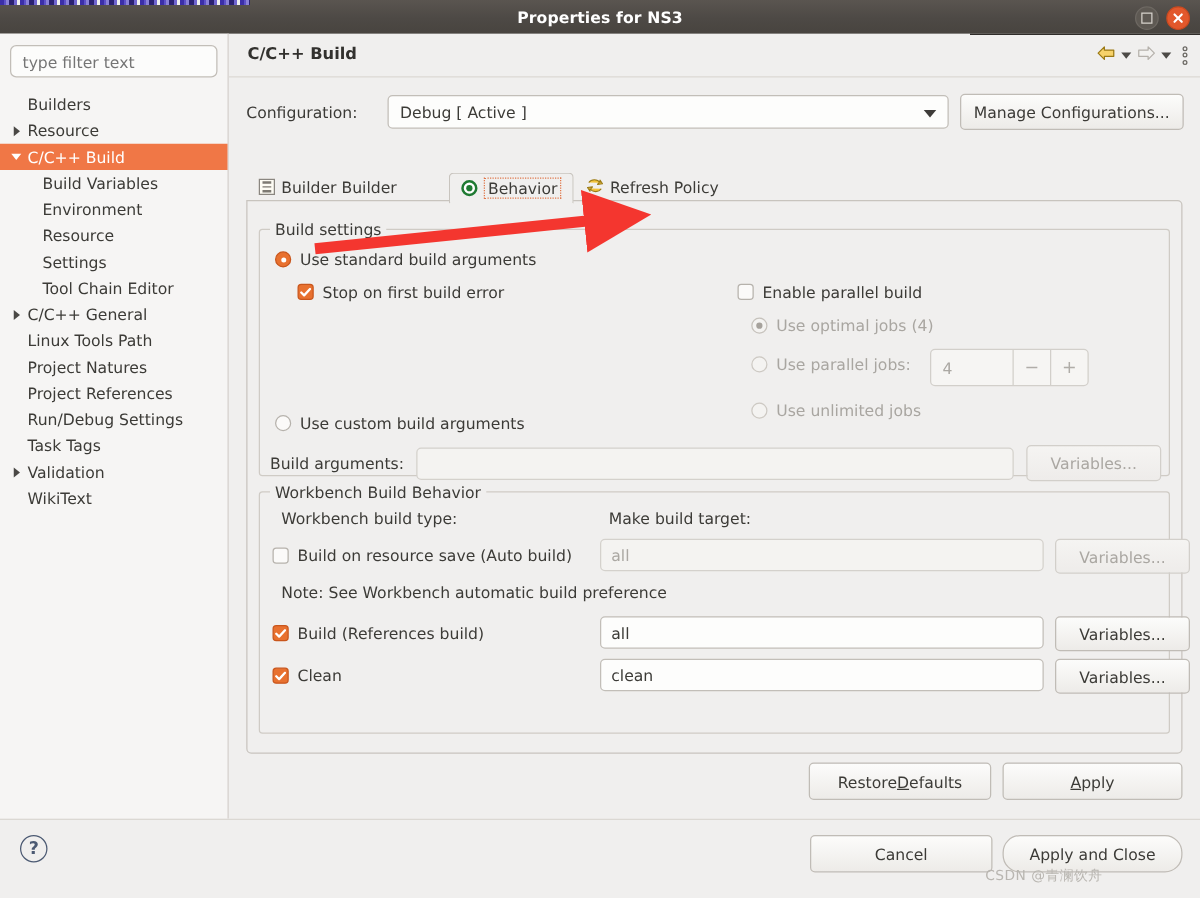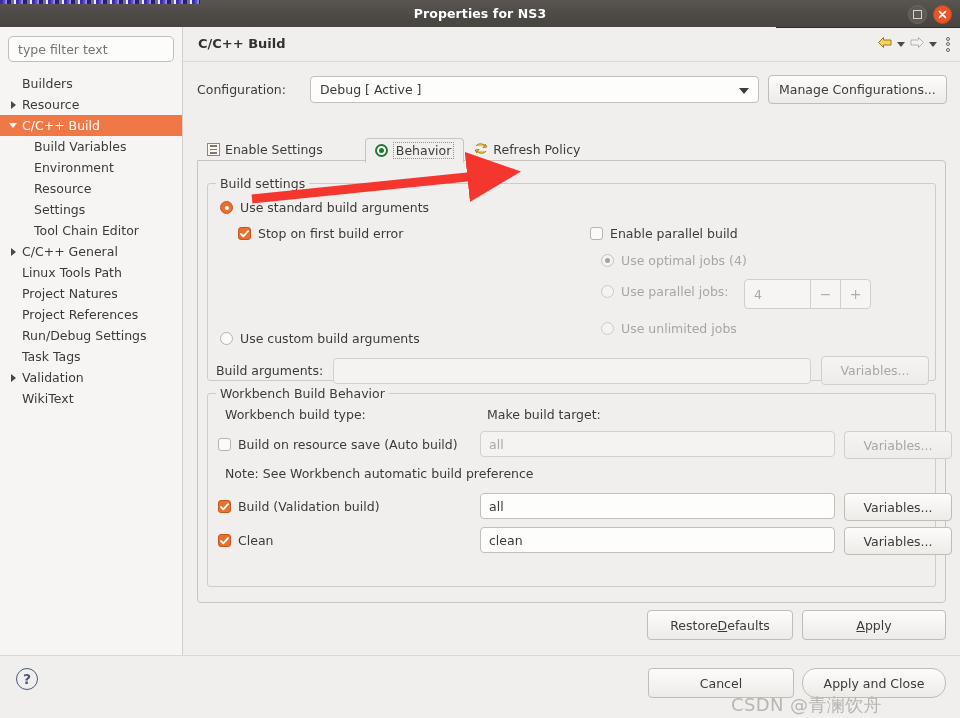--- a/index.html
+++ b/index.html
@@ -185,21 +185,21 @@
   .help-ico { position: absolute; left: 16px; top: 668px; width: 22px; height: 22px;
               border-radius: 50%; border: 1.6px solid #4c5a73; color: #4c5a73;
               display: flex; align-items: center; justify-content: center;
               font-size: 14px; font-weight: bold; box-sizing: border-box; }
   .footer-btns { position: absolute; right: 14px; top: 668px; display: flex; gap: 8px; }
   #cancel-btn { width: 124px; height: 28px; }
   #apply-close-btn { width: 122px; height: 28px; border-radius: 14px; }
 
   .watermark {
     position: absolute; right: 78px; top: 693px;
-    font-size: 18px; color: #b9b6b1; letter-spacing: .4px; white-space: nowrap;
+    font-size: 11px; color: #b9b6b1; letter-spacing: .4px; white-space: nowrap;
   }
 
   
   .annot { position: absolute; left: 0; top: 0; width: 960px; height: 718px; pointer-events: none; z-index: 30; }
 </style>
 </head>
 <body>
 
 <div class="win">
 
@@ -331,21 +331,21 @@
         <div class="btn" id="manage-configs">Manage Configurations...</div>
       </div>
 
       <div class="tabs" id="tabs">
           <div class="tab">
             <span class="ico-list">
               <i></i>
               <i></i>
               <i></i>
             </span>
-            <span class="tab-label">Enable Settings</span>
+            <span class="tab-label">Builder Builder</span>
           </div>
           <div class="tab active">
             <span class="ico-radio">
               <i></i>
             </span>
             <span class="tab-label">Behavior</span>
           </div>
           <div class="tab">
             <span><svg width="14" height="13" viewBox="0 0 14 13">
                 <path d="M2 4 C4 1, 9 1, 11 4 L11 2 L13 5 L9 5.5 L10.2 4.2" fill="#f2c33c" stroke="#9a7a16" stroke-width=".9" stroke-linejoin="round"></path>
@@ -430,21 +430,21 @@
           <div class="btn disabled" style="position:absolute; left:636px; top:37px; width:86px; height:26px;">Variables...</div>
 
           <div style="position:absolute; left:10px; top:72px;" class="txt">Note: See Workbench automatic build preference</div>
 
           <div class="row" style="position:absolute; left:10px; top:105px;">
             <span class="check on">
               <svg width="9" height="8" viewBox="0 0 9 8">
                   <path d="M1 4 L3.3 6.3 L8 1.2" stroke="#fff" stroke-width="1.8" fill="none" stroke-linecap="round" stroke-linejoin="round"></path>
                 </svg>
             </span>
-            <span class="txt">Build (Validation build)</span>
+            <span class="txt">Build (References build)</span>
           </div>
           <div class="field" style="position:absolute; left:272px; top:99px; width:355px;">all</div>
           <div class="btn" style="position:absolute; left:636px; top:99px; width:86px; height:26px;">Variables...</div>
 
           <div class="row" style="position:absolute; left:10px; top:139px;">
             <span class="check on">
               <svg width="9" height="8" viewBox="0 0 9 8">
                   <path d="M1 4 L3.3 6.3 L8 1.2" stroke="#fff" stroke-width="1.8" fill="none" stroke-linecap="round" stroke-linejoin="round"></path>
                 </svg>
             </span>

